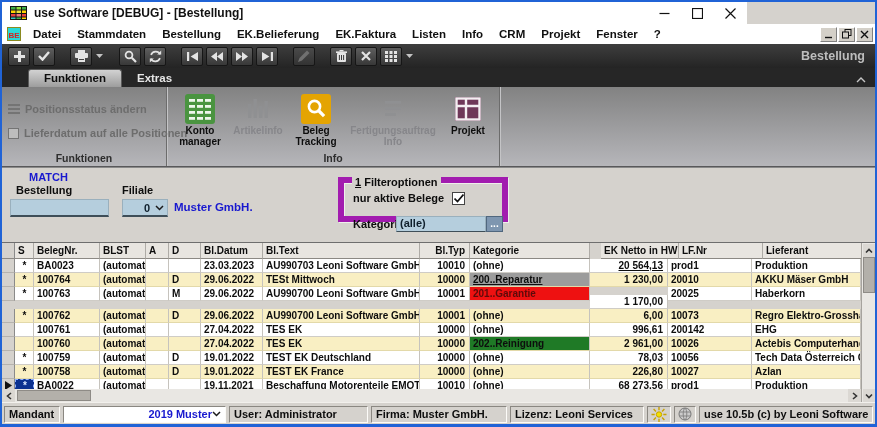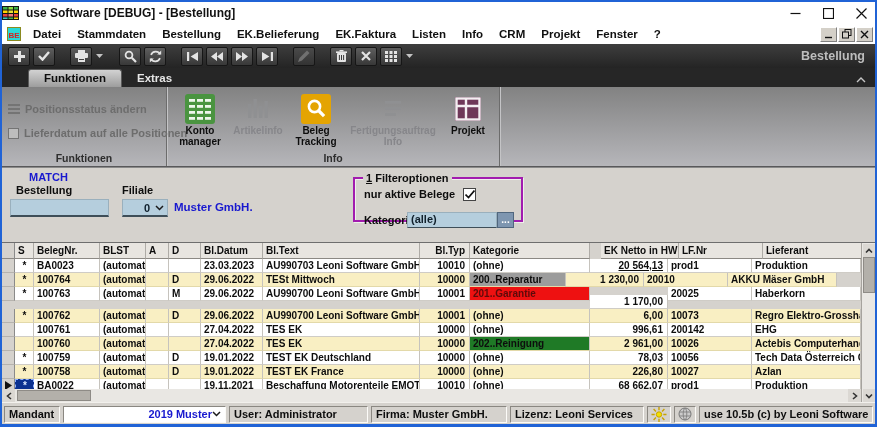--- a/index.html
+++ b/index.html
@@ -5,21 +5,21 @@
   html,body{margin:0;padding:0;background:#fff;}
   *{box-sizing:border-box;}
   .window{
     position:relative;width:877px;height:427px;overflow:hidden;
     border:2px solid #2063d6;border-bottom-width:3px;
     background:#d5d2cd;
     font-family:"Liberation Sans",sans-serif;
     -webkit-font-smoothing:antialiased;
   }
   
-  .titlebar{position:absolute;left:0;top:0;width:876px;height:22px;background:#fff;display:flex;align-items:center;padding-left:0;}
+  .titlebar{position:absolute;left:0;top:0;width:745px;height:22px;background:#fff;display:flex;align-items:center;padding-left:8px;}
   .titlebar .app-icon{width:17px;height:14px;display:flex;}
   .title-text{font-size:12px;font-weight:bold;color:#111;margin-left:7px;white-space:nowrap;}
   .win-controls{margin-left:auto;display:flex;height:100%;}
   .win-btn{width:33px;height:22px;display:flex;align-items:center;justify-content:center;background:#fff;}
   
   .menubar{position:absolute;left:0;top:22px;width:873px;height:20px;background:#fff;display:flex;align-items:center;padding-left:5px;}
   .menubar .be-icon{width:14px;height:14px;display:flex;margin-right:4px;}
   .menu-item{font-size:11.5px;font-weight:bold;color:#101010;padding:2px 8px;white-space:nowrap;}
   .mdi-controls{margin-left:auto;display:flex;gap:1px;margin-right:2px;}
   .mdi-btn{width:17px;height:15px;background:#d4d0c8;border:1px solid #808080;border-top-color:#fff;border-left-color:#fff;display:flex;align-items:center;justify-content:center;}
@@ -48,21 +48,21 @@
   .rb-bigbtn.disabled .blabel{color:#86868a;}
   .rb-fill{flex:1;}
   
   .filter{position:absolute;left:0;top:165px;width:873px;height:75px;background:#d5d2cd;border-top:1px solid #8a8a8a;font-weight:bold;}
   .lbl{position:absolute;font-size:11px;font-weight:bold;color:#0d0d0d;white-space:nowrap;}
   .match{color:#1818cf;}
   .blue-text{color:#1818cf;}
   .field{position:absolute;background:#b5cedd;border:1px solid #9ab0bd;border-bottom:2px solid #3e4e58;font:bold 11px "Liberation Sans",sans-serif;color:#10202c;padding:0 3px;}
   .combo{display:flex;align-items:center;}
   .combo .val{flex:1;text-align:right;padding-right:5px;}
-  .groupbox{position:absolute;left:351px;top:9px;width:170px;height:45px;border:2px solid #a21caf;box-shadow:1px 1px 0 #efefec, inset 1px 1px 0 #efefec;}
+  .groupbox{position:absolute;left:336px;top:9px;width:170px;height:45px;border:6px solid #a21caf;box-shadow:1px 1px 0 #efefec, inset 1px 1px 0 #efefec;}
   .groupbox-title{position:absolute;top:-7px;left:8px;background:#d5d2cd;padding:0 3px;font-size:11px;font-weight:bold;color:#0d0d0d;}
   .groupbox-title u{text-decoration:underline;}
   .checkbox{position:absolute;left:108px;top:9px;width:13px;height:13px;background:#fff;border:1px solid #444;display:flex;align-items:center;justify-content:center;}
   .kat-field{left:52px;top:33px;width:90px;height:16px;border-bottom-width:1px;}
   .dots-btn{position:absolute;left:142px;top:33px;width:17px;height:16px;background:#7e96b0;border:1px solid #50677e;color:#fff;font:bold 10px "Liberation Sans",sans-serif;text-align:center;line-height:13px;}
   
   .grid{position:absolute;left:0;top:240px;width:873px;height:160px;background:#d5d2cd;border-top:1px solid #6e6e6e;}
   .grid-rows{position:absolute;left:0;top:0;width:859px;}
   .grow{display:flex;width:859px;}
   .c{flex:none;height:14px;line-height:13px;font-size:10px;font-weight:bold;color:#0d0d0d;padding:0 2px 0 3px;border-right:1px solid #c6c3bd;border-bottom:1px solid #cfccc6;overflow:hidden;white-space:nowrap;background:#fff;}
@@ -509,21 +509,21 @@
         <div class="grow alt">
           <span class="selcell"></span>
           <span class="c ctr scell" style="width: 19px;">*</span>
           <span class="c" style="width: 66px;">100764</span>
           <span class="c" style="width: 46px;">(automat</span>
           <span class="c" style="width: 23px;"></span>
           <span class="c" style="width: 32px;">D</span>
           <span class="c" style="width: 62px;">29.06.2022</span>
           <span class="c" style="width: 157px;">TESt Mittwoch</span>
           <span class="c num" style="width: 50px;">10000</span>
-          <span class="c kat-gray" style="width: 96px;">200..Reparatur</span>
+          <span class="c kat-gray" style="width: 120px; text-decoration: underline;">200..Reparatur</span>
           <span class="c num" style="width: 78px;">1 230,00</span>
           <span class="c" style="width: 84px;">20010</span>
           <span class="c" style="width: 109px;">AKKU Mäser GmbH</span>
         </div>
         <div class="grow">
           <span class="selcell"></span>
           <span class="c ctr scell" style="width: 19px;">*</span>
           <span class="c" style="width: 66px;">100763</span>
           <span class="c" style="width: 46px;">(automat</span>
           <span class="c" style="width: 23px;"></span>
@@ -621,21 +621,21 @@
           </span>
           <span class="c ctr scell sel" style="width: 19px;">*</span>
           <span class="c" style="width: 66px;">BA0022</span>
           <span class="c" style="width: 46px;">(automat</span>
           <span class="c" style="width: 23px;"></span>
           <span class="c" style="width: 32px;"></span>
           <span class="c" style="width: 62px;">19.11.2021</span>
           <span class="c" style="width: 157px;">Beschaffung Motorenteile EMOT</span>
           <span class="c num" style="width: 50px;">10010</span>
           <span class="c" style="width: 120px;">(ohne)</span>
-          <span class="c num" style="width: 78px;">68 662,07</span>
+          <span class="c num" style="width: 78px;">68 273,56</span>
           <span class="c" style="width: 84px;">prod1</span>
           <span class="c" style="width: 109px;">Produktion</span>
         </div>
       </div>
     <div class="hscroll">
       <span class="hs-btn">
           <span class="gi" style="display: flex;">
             <svg width="6" height="8">
               <path d="M5 1L1.5 4 5 7" fill="none" stroke="#333" stroke-width="1.6"></path>
             </svg>

